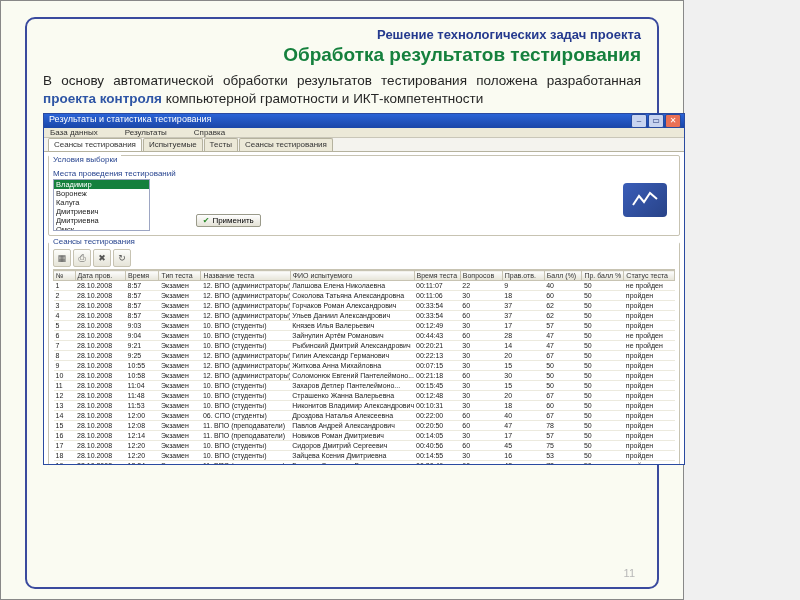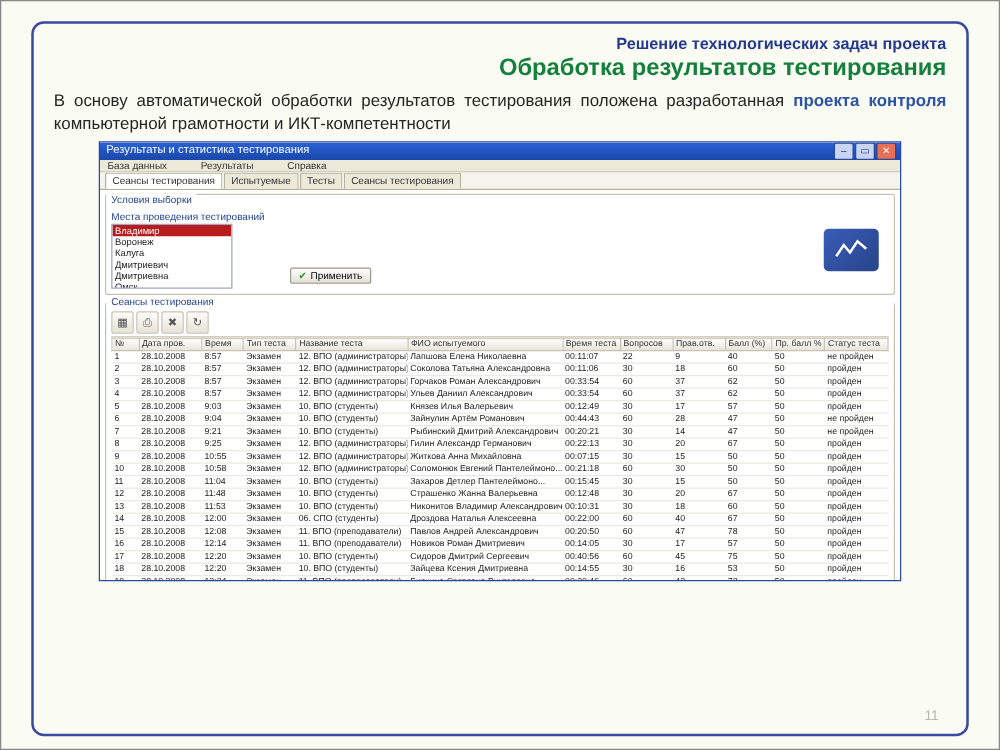--- a/index.html
+++ b/index.html
@@ -1,16 +1,16 @@
 <!DOCTYPE html>
 <html><head>
 <meta charset="utf-8">
 <style>
   html,body{margin:0;padding:0;width:800px;height:600px;font-family:"Segoe UI",Tahoma,sans-serif;background:#f0f0f0;}
-  .slide{box-sizing:border-box;width:800px;height:600px;background:#fafbf2;padding:16px 24px 10px 24px;position:relative;border:1px solid #888;}
+  .slide{box-sizing:border-box;width:684px;height:600px;background:#fafbf2;padding:16px 24px 10px 24px;position:relative;border:1px solid #888;}
   .slide-inner{border:2px solid #3a4a9e;border-radius:10px;height:100%;box-sizing:border-box;padding:8px 16px 8px 16px;position:relative;}
   .heading-small{color:#253a8e;font-weight:bold;font-size:13px;text-align:right;margin:0;}
   .heading-large{color:#15803d;font-weight:bold;font-size:19px;text-align:right;margin:2px 0 6px 0;}
   .para{color:#262626;font-size:13.5px;text-align:justify;margin:0 0 6px 0;line-height:1.3;}
   .para .hl{color:#2e55a5;font-weight:bold;}
   .pagenum{position:absolute;right:22px;bottom:8px;color:#b7b7b7;font-size:11px;}
   
   .app{width:640px;height:350px;margin:0 auto;background:#fff;border:1px solid #2a4aa0;font-size:8px;font-family:Tahoma,sans-serif;display:flex;flex-direction:column;overflow:hidden;}
   .titlebar{background:linear-gradient(#2a63d6,#1a46a8);color:#fff;height:16px;display:flex;align-items:flex-start;padding:0 3px;font-size:9px;}
   .titlebar .title-text{flex:1;padding-left:2px;}
@@ -20,21 +20,21 @@
   .menubar span{cursor:default;}
   .tabs{background:#f4f3ee;height:13px;display:flex;align-items:flex-end;gap:0;padding:0 4px;border-bottom:1px solid #b5b29e;font-size:8px;}
   .tab{padding:0 5px;height:12px;line-height:12px;border:1px solid #b5b29e;border-bottom:none;background:#ece9d8;margin-right:1px;cursor:default;border-radius:2px 2px 0 0;color:#333;}
   .tab.active{background:#fff;}
   .group{margin:3px 4px;border:1px solid #c7c3b2;border-radius:2px;}
   .group-title{font-size:8px;color:#27448f;padding:0 4px;margin-top:-5px;background:#fff;display:inline-block;position:relative;top:-1px;}
   .filter-body{display:flex;padding:4px;gap:20px;align-items:flex-start;}
   .filter-label{font-size:8px;color:#27448f;margin-bottom:1px;}
   .listbox{border:1px solid #9da6c3;width:95px;height:50px;overflow:hidden;background:#fff;font-size:7.5px;}
   .listbox div{padding:0 2px;line-height:9px;color:#222;}
-  .listbox div.sel{background:#b91c1c;color:#fff;}
+  .listbox div.sel{background:#15803d;color:#fff;}
   .btn{border:1px solid #9a9a8a;background:linear-gradient(#fefefe,#e4e2d6);padding:1px 6px;font-size:8px;border-radius:2px;cursor:default;display:inline-flex;align-items:center;gap:3px;}
   .chart-icon{width:44px;height:34px;background:linear-gradient(135deg,#3a5db8,#284388);border-radius:4px;display:flex;align-items:center;justify-content:center;color:#fff;font-size:18px;margin-left:auto;margin-right:8px;align-self:center;}
   .toolbar-icons{display:flex;gap:2px;padding:2px 4px;}
   .tbtn{width:16px;height:16px;border:1px solid #c7c3b2;background:linear-gradient(#fcfcfa,#e6e4d8);border-radius:2px;display:flex;align-items:center;justify-content:center;font-size:9px;color:#555;cursor:default;}
   .table-wrap{flex:1;overflow:hidden;border-top:1px solid #c7c3b2;margin:0 4px;}
   table{border-collapse:collapse;width:100%;font-size:7px;table-layout:fixed;}
   th{background:linear-gradient(#fdfdfd,#e6e4d8);border:1px solid #c7c3b2;padding:1px 2px;text-align:left;color:#333;font-weight:normal;white-space:nowrap;overflow:hidden;}
   td{border-bottom:1px solid #eceade;padding:0 2px;white-space:nowrap;overflow:hidden;color:#222;line-height:9px;}
 </style>
 </head>

